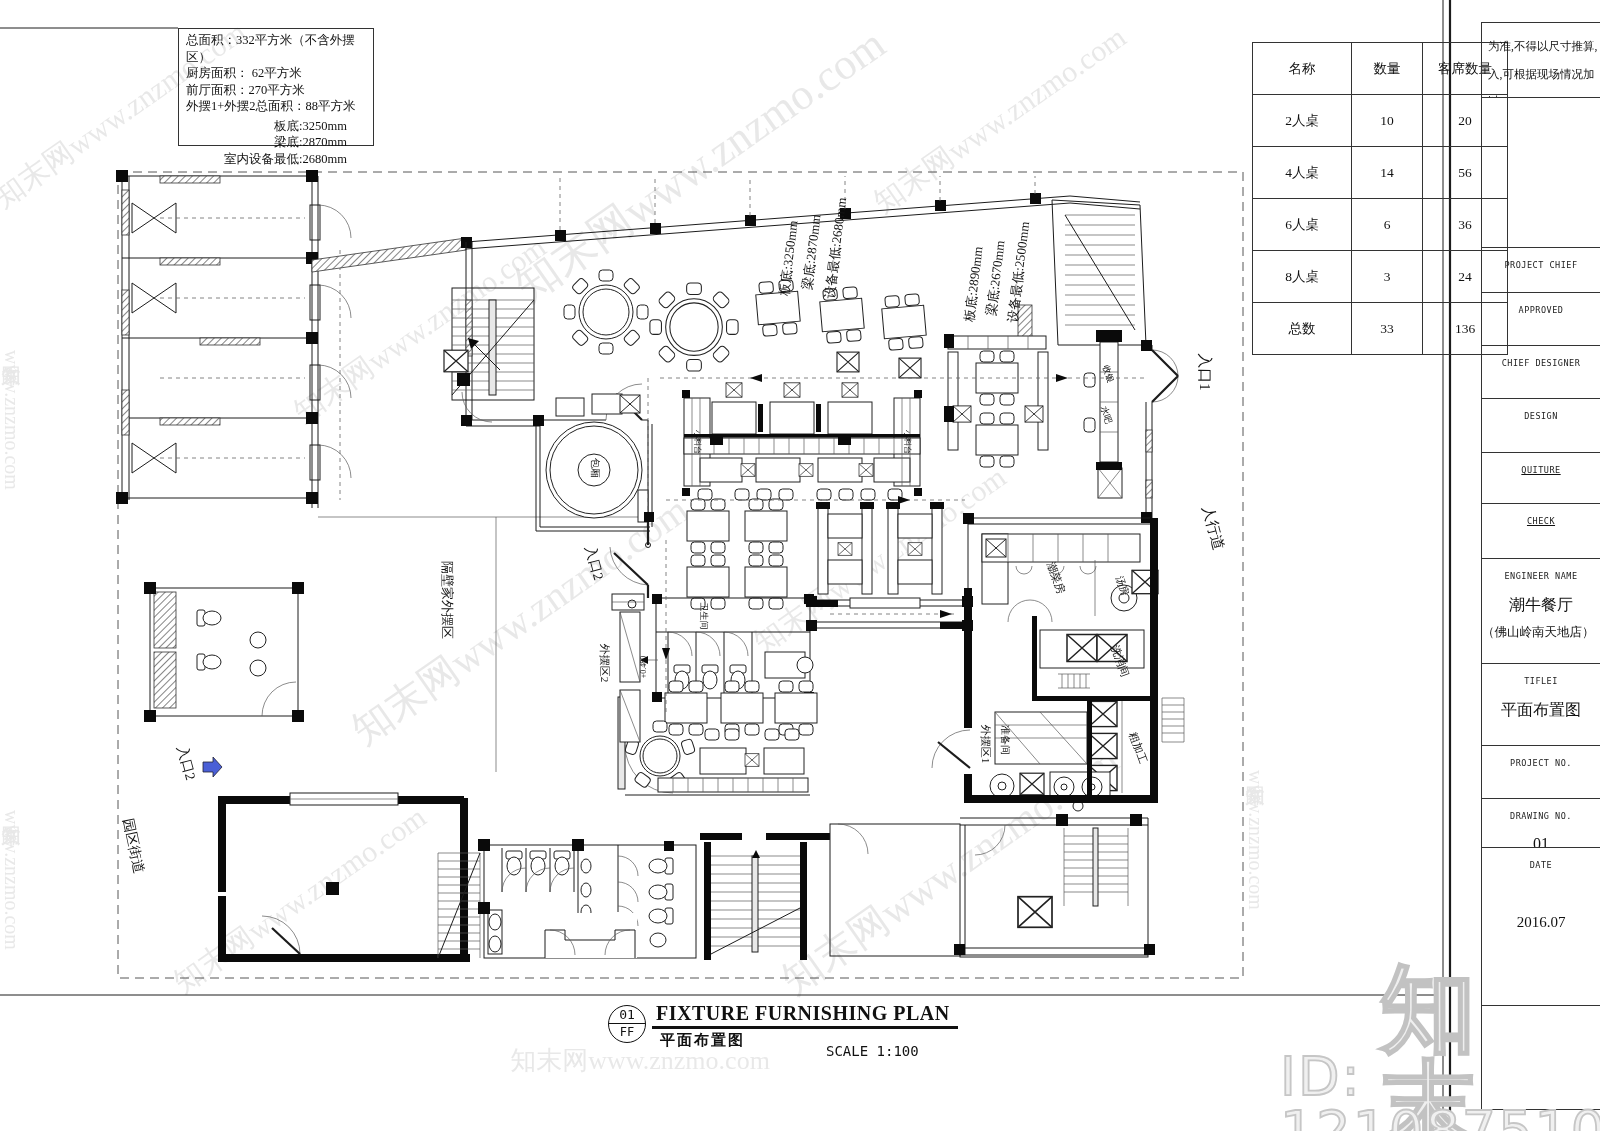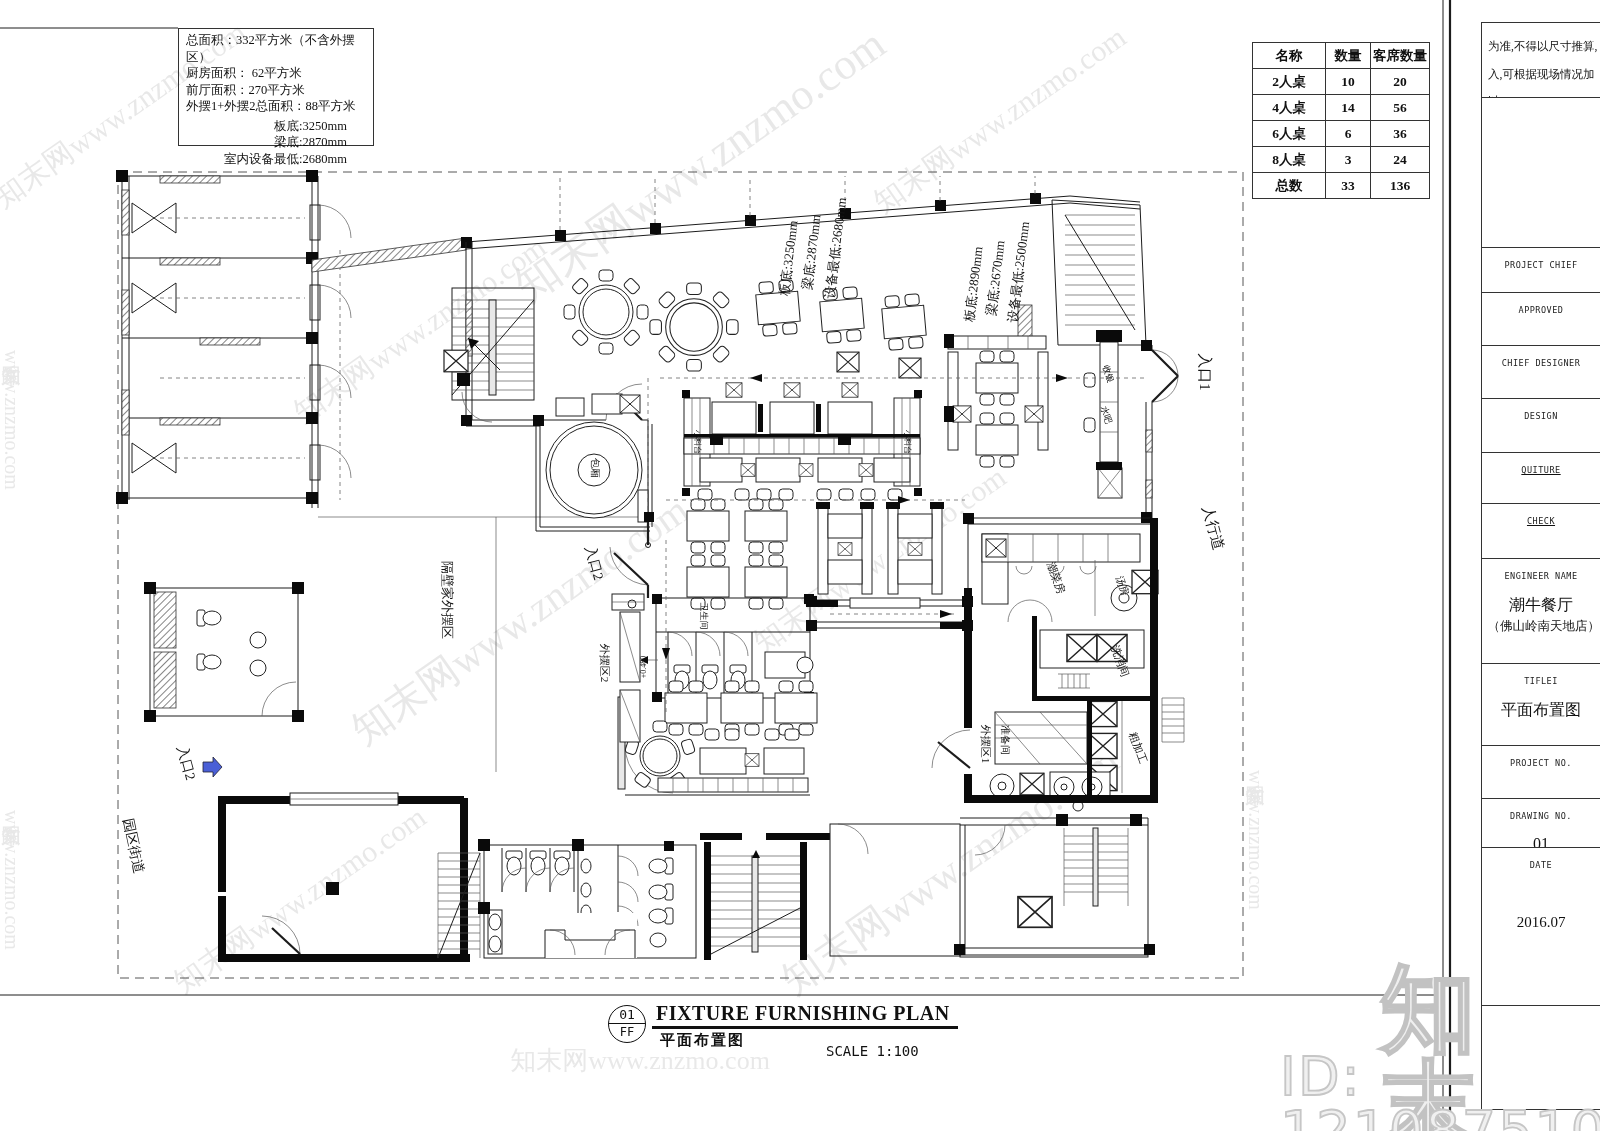--- a/index.html
+++ b/index.html
@@ -8,36 +8,36 @@
   .abs{position:absolute}
 
   
   #info-box{left:178px;top:28px;width:196px;height:118px;border:1px solid #333;
             padding:3px 0 0 7px;font-size:12.5px;line-height:1.32;box-sizing:border-box;z-index:4;background:transparent}
   #info-levels{text-align:right;padding-right:26px;margin-top:3px;line-height:1.32}
 
   
   #seat-table{left:1252px;top:42px;z-index:4}
   #seat-table table{border-collapse:collapse;font-size:13.5px;text-align:center}
-  #seat-table th,#seat-table td{border:1px solid #333;font-weight:bold;height:25px;padding:0}
+  #seat-table th,#seat-table td{border:1px solid #333;font-weight:normal;height:25px;padding:13px}
   #seat-table th:nth-child(1),#seat-table td:nth-child(1){width:72px}
   #seat-table th:nth-child(2),#seat-table td:nth-child(2){width:44px}
   #seat-table th:nth-child(3),#seat-table td:nth-child(3){width:58px}
 
   
   #titleblock{left:1481px;top:22px;width:119px;height:1088px;border:1px solid #333;border-right:none;
               box-sizing:border-box;z-index:4;background:transparent}
   .tb-sec{border-bottom:1px solid #333;box-sizing:border-box;overflow:hidden}
   #tb-notes{height:75px;font-size:11.5px;line-height:2.4;padding:10px 2px 0 6px}
   #tb-empty{height:150px}
   .tb-label{font-family:"DejaVu Sans Mono",monospace;font-size:8.5px;letter-spacing:.5px;
             text-align:center;margin-top:12px;color:#222;white-space:nowrap}
   .tb-value{font-size:16px;text-align:center;margin-top:14px}
   .tb-value.late{margin-top:44px;font-size:15px}
-  .tb-value2{font-size:12.5px;text-align:right;margin-top:2px;white-space:nowrap}
+  .tb-value2{font-size:12.5px;text-align:left;margin-top:8px;white-space:nowrap}
 
   
   #bottom-title{left:608px;top:1000px;width:340px;height:52px;z-index:4}
   #bt-circle{position:absolute;left:0;top:5px;width:38px;height:38px;border:1.3px solid #111;
              border-radius:50%;font-family:"DejaVu Sans Mono",monospace;box-sizing:border-box}
   #bt-num{font-size:13px;text-align:center;border-bottom:1.2px solid #111;line-height:17px;height:17px}
   #bt-code{font-size:12px;text-align:center;line-height:16px}
   #bt-main{position:absolute;left:44px;top:2px;font-family:Liberation Serif, serif;font-weight:bold;
            font-size:20px;letter-spacing:.5px;border-bottom:3px solid #111;padding:0 8px 1px 4px;white-space:nowrap}
   #bt-sub{position:absolute;left:52px;top:31px;font-size:15px;font-weight:bold;letter-spacing:2px}

